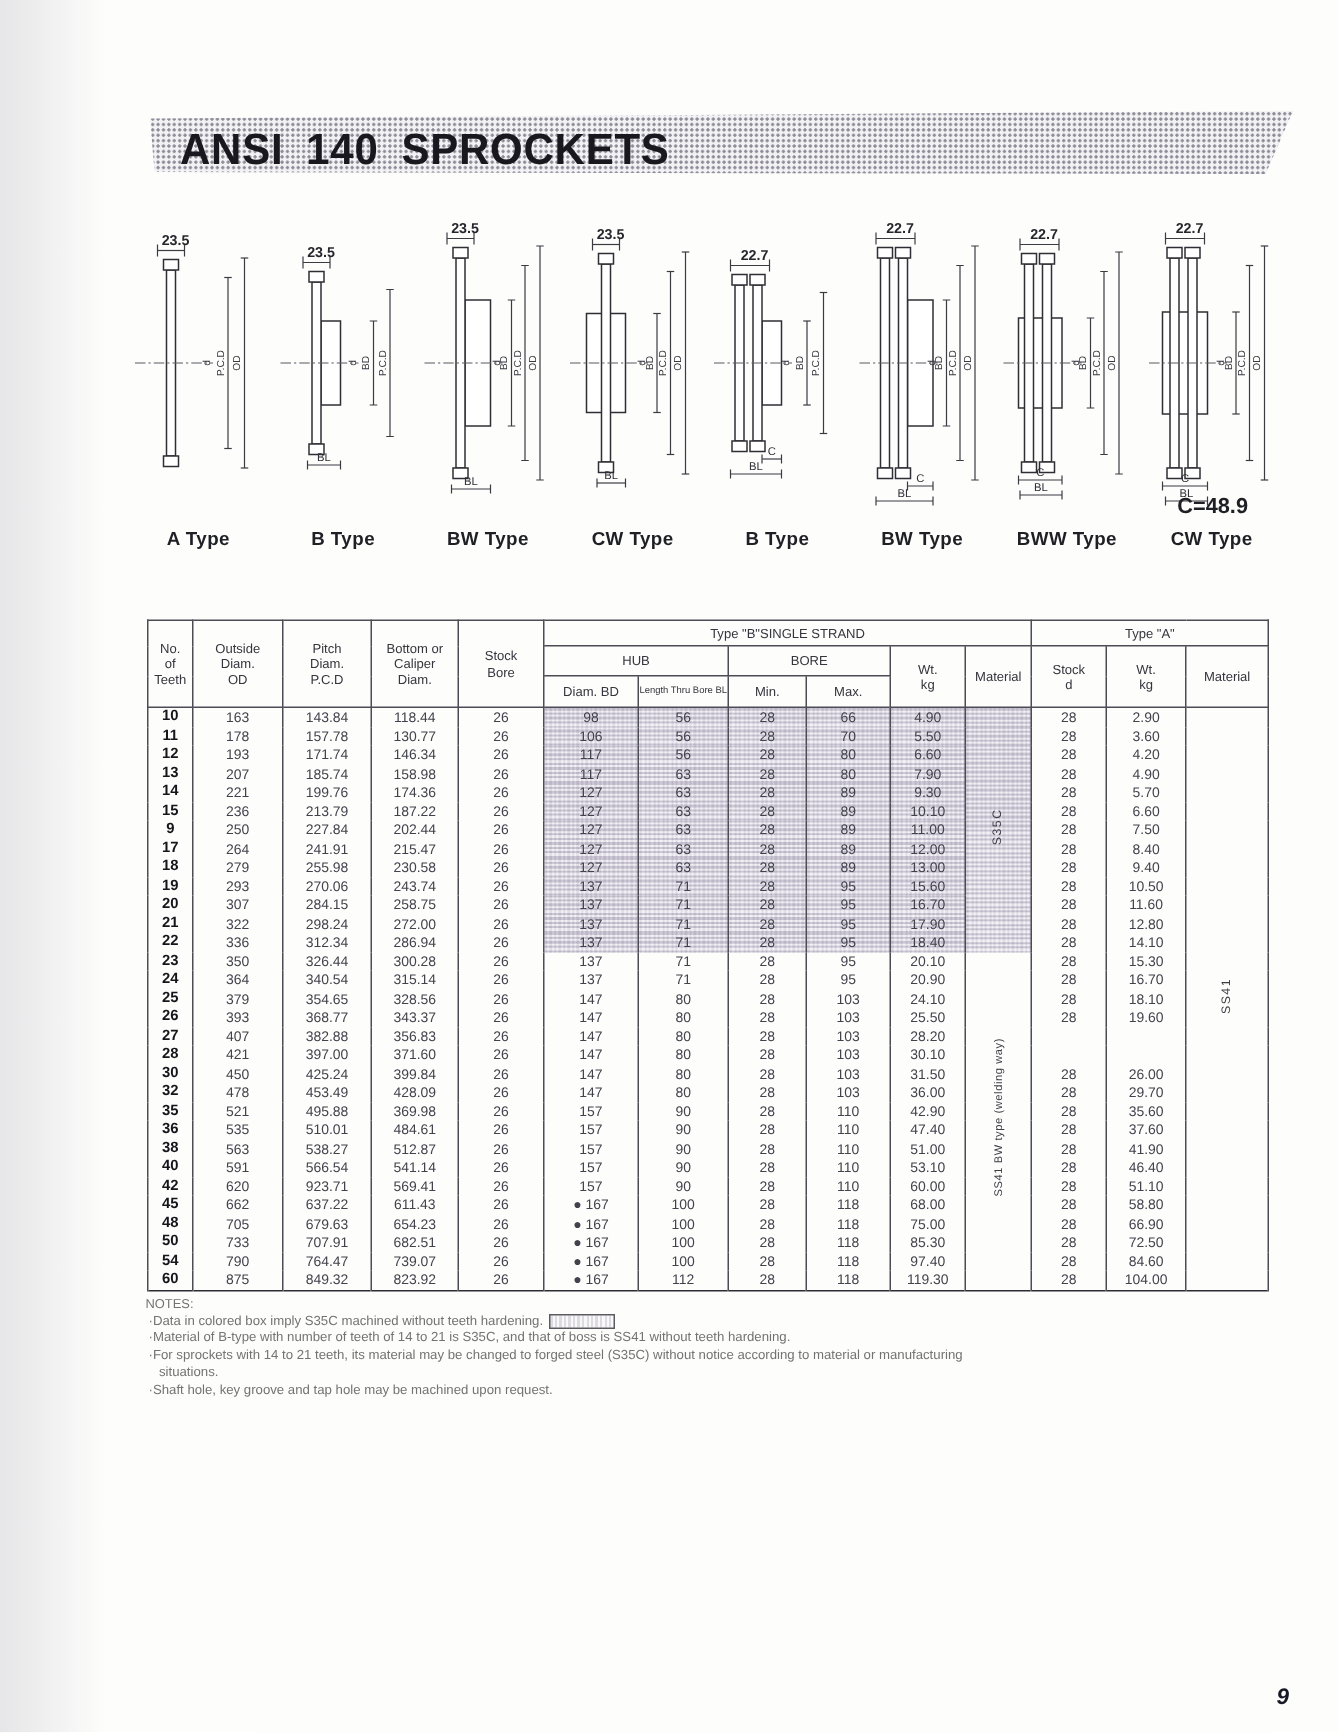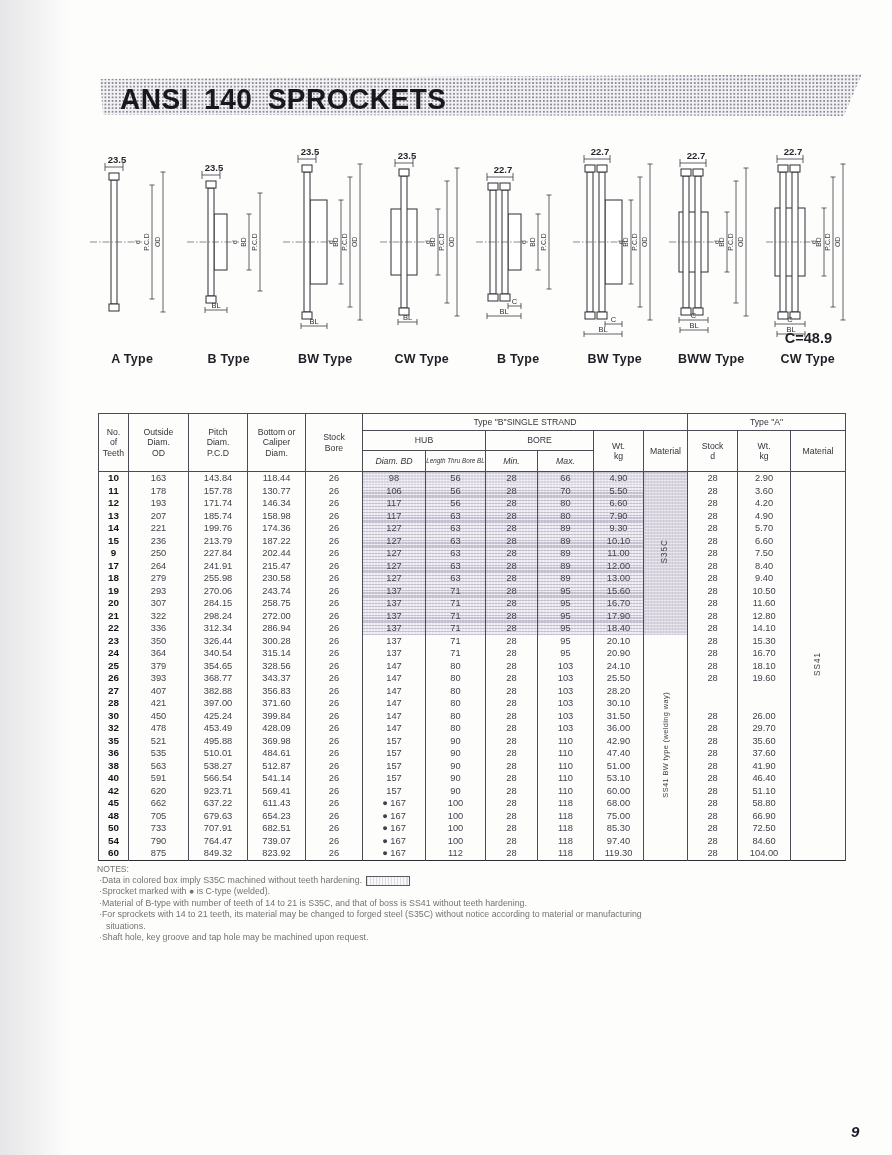--- a/index.html
+++ b/index.html
@@ -34,21 +34,21 @@
 
   
   .sprocket-table{position:absolute;left:98px;top:413px;width:747px;
         border-collapse:collapse;table-layout:fixed;border:1.6px solid #2c2c32;}
   .sprocket-table th,.sprocket-table td{border:0.8px solid #4c4c54;padding:0;
         text-align:center;vertical-align:middle;font-weight:normal;color:#42424c;}
   .sprocket-table thead th{font-size:8.7px;line-height:1.18;white-space:pre-line;color:#35353d;}
   .sprocket-table thead th.tiny{font-size:6.3px;}
   .sprocket-table thead tr:nth-child(1) th{height:16px;}
   .sprocket-table thead tr:nth-child(2) th{height:19px;}
-  .sprocket-table thead tr:nth-child(3) th{height:20px;font-style:italic;}
+  .sprocket-table thead tr:nth-child(3) th{height:20px;}
   .sprocket-table tbody td{border-top:none;border-bottom:none;font-size:9.3px;
         height:12.5px;line-height:12.5px;font-family:"Liberation Sans",sans-serif;}
   .sprocket-table tbody tr:first-child td{border-top:1.4px solid #2c2c32;}
   .sprocket-table tbody td.teeth{font-weight:bold;font-size:9.9px;color:#15151b;}
   .shaded{background-image:
         repeating-linear-gradient(0deg, rgba(163,155,178,0.5) 0 1.5px, rgba(238,235,242,0.5) 1.5px 3px),
         repeating-linear-gradient(90deg, rgba(163,155,178,0.45) 0 1.5px, rgba(243,241,246,0.45) 1.5px 3px);}
   .vtext{writing-mode:vertical-rl;transform:rotate(180deg);display:inline-block;
         font-size:8.2px;letter-spacing:1px;color:#3d3d46;line-height:1;}
   .vtext.small{font-size:7.4px;letter-spacing:0.4px;}
@@ -832,21 +832,20 @@
           <td>28</td>
           <td>104.00</td>
         </tr>
       </tbody>
   </table>
 
   <div class="notes">
     <p class="notes-title">NOTES:</p>
     <ul id="notes-list">
         <li>Data in colored box imply S35C machined without teeth hardening.<span class="sample-box"></span></li>
-        <li>Sprocket marked with ● is C-type (welded).</li>
         <li>Material of B-type with number of teeth of 14 to 21 is S35C, and that of boss is SS41 without teeth hardening.</li>
         <li>For sprockets with 14 to 21 teeth, its material may be changed to forged steel (S35C) without notice according to material or manufacturing situations.</li>
         <li>Shaft hole, key groove and tap hole may be machined upon request.</li>
       </ul>
   </div>
 
   <div class="page-number">9</div>
 </div>
 
 </body></html>

